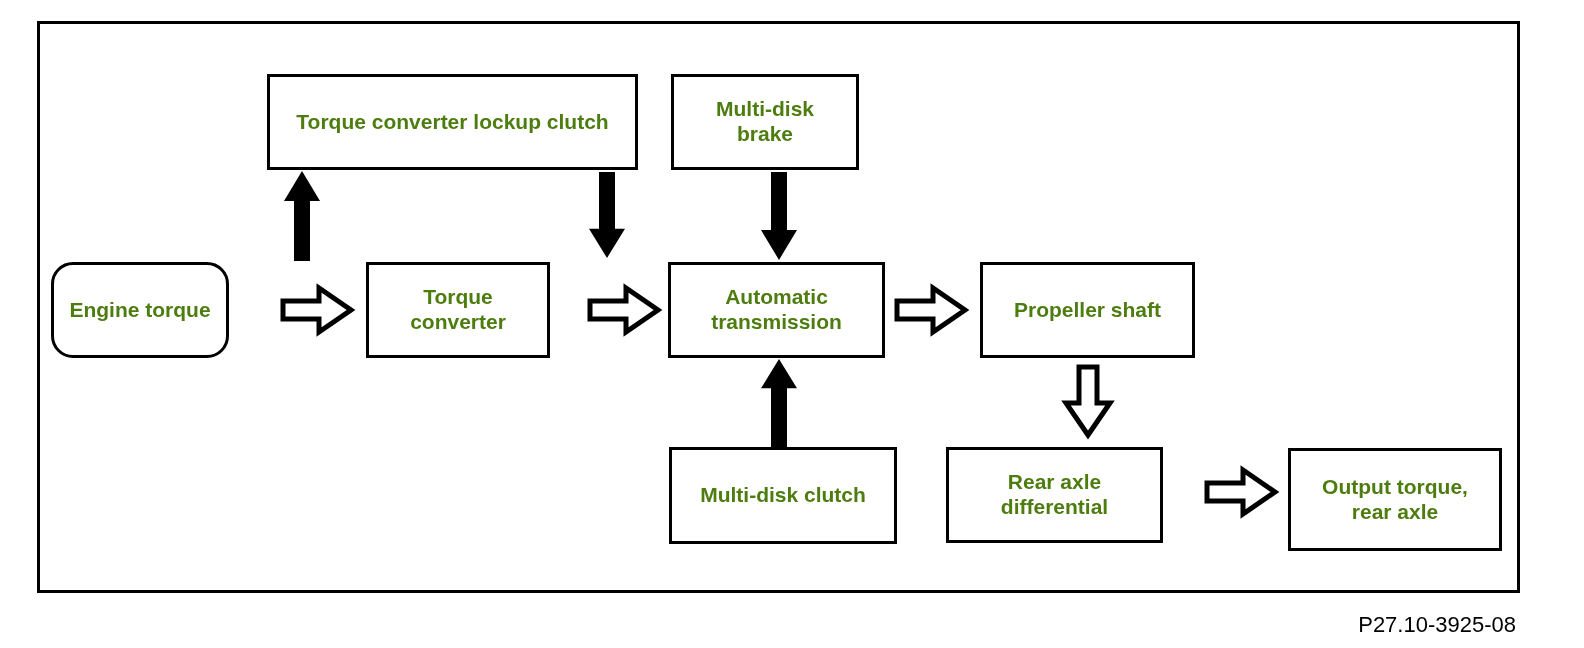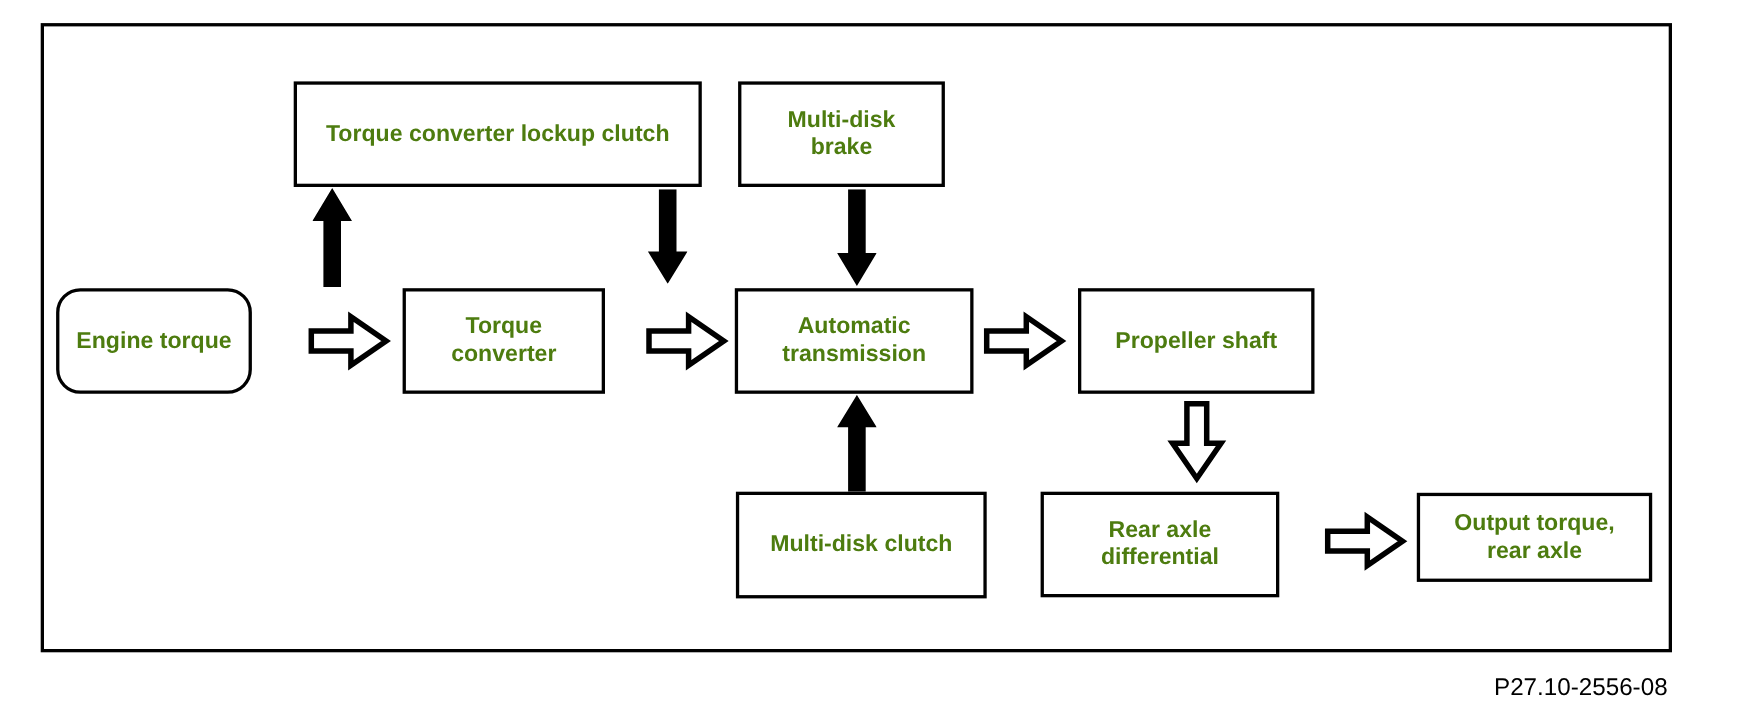--- a/index.html
+++ b/index.html
@@ -112,21 +112,21 @@
   </div>
 
   <div class="node" style="left:669px; top:447px; width:228px; height:97px;">
     <span class="node-label">Multi-disk clutch</span>
   </div>
 
   <div class="node" style="left:946px; top:447px; width:217px; height:96px;">
     <span class="node-label">Rear axle differential</span>
   </div>
 
-  <div class="node" style="left:1288px; top:448px; width:214px; height:81px;">
+  <div class="node" style="left:1288px; top:448px; width:214px; height:103px;">
     <span class="node-label">Output torque, rear axle</span>
   </div>
 
   <svg class="arrow" style="left:279px; top:282px;" width="78" height="56">
     <use href="#hollow-right"></use>
   </svg>
 
   <svg class="arrow" style="left:586px; top:282px;" width="78" height="56">
     <use href="#hollow-right"></use>
   </svg>
@@ -152,15 +152,15 @@
   </svg>
 
   <svg class="arrow" style="left:761px; top:172px;" width="36" height="88">
     <use href="#solid-down"></use>
   </svg>
 
   <svg class="arrow" style="left:761px; top:359px;" width="36" height="88">
     <use href="#solid-up"></use>
   </svg>
 
-  <div class="caption">P27.10-2556-08</div>
+  <div class="caption">P27.10-3925-08</div>
 
 </div>
 
 </body></html>

